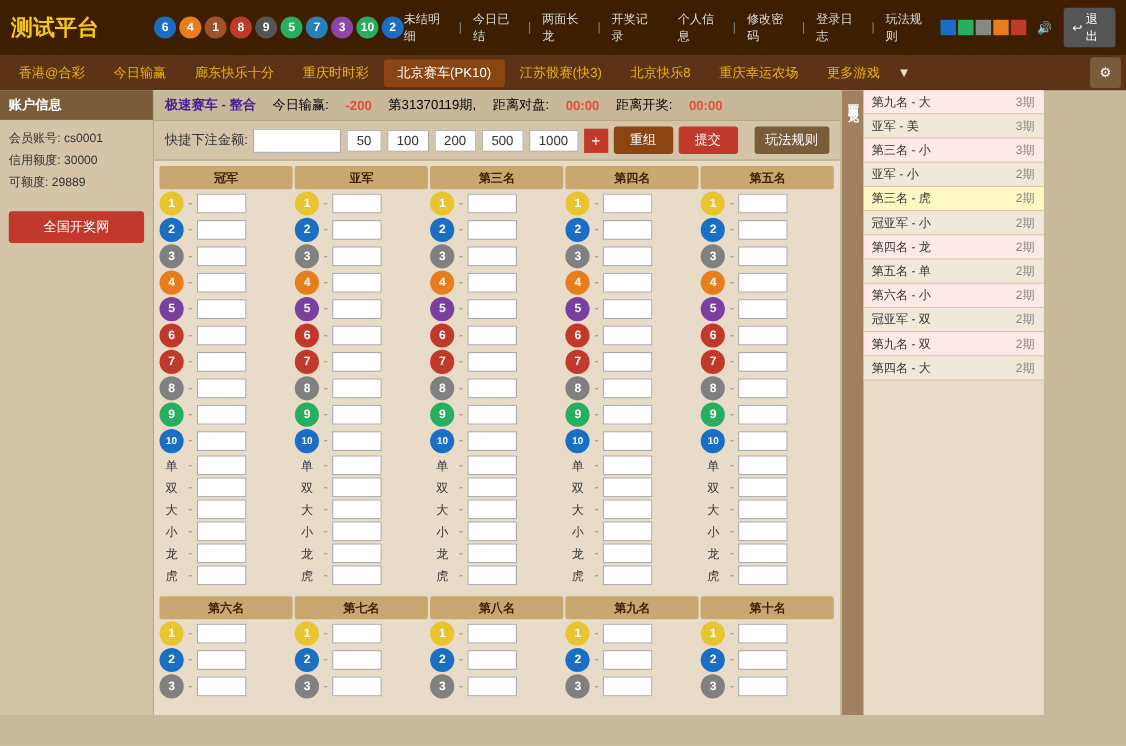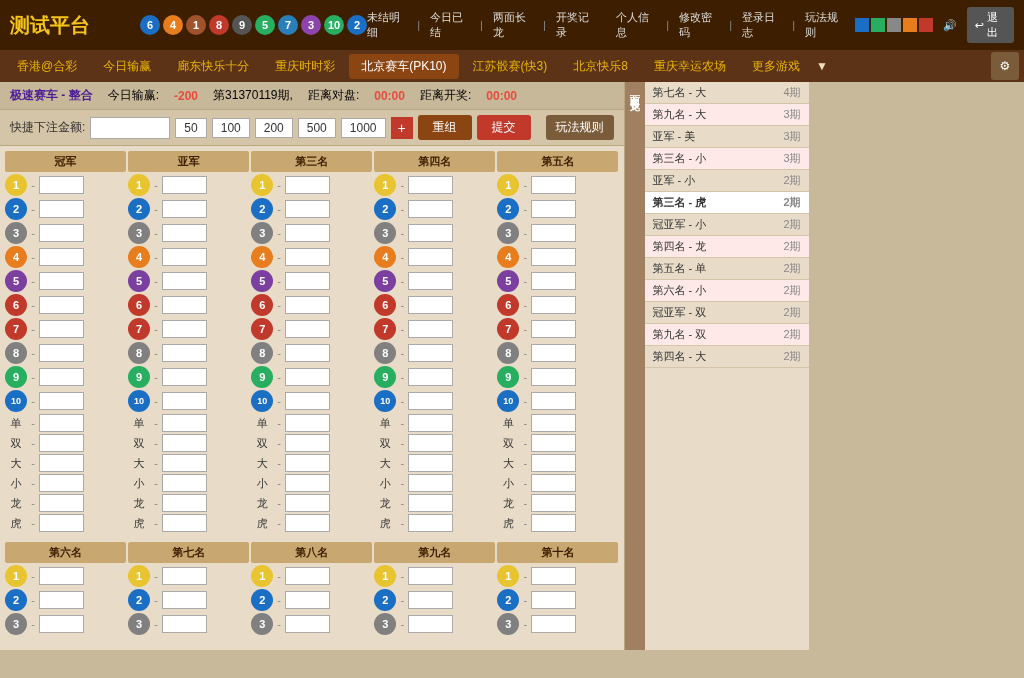--- a/index.html
+++ b/index.html
@@ -169,20 +169,29 @@
     <div class="nav-item">北京快乐8</div>
     <div class="nav-item">重庆幸运农场</div>
     <div class="nav-item">更多游戏</div>
     <span class="nav-arrow">▼</span>
     <div class="nav-gear">⚙</div>
   </div>
 
 
   <div class="main-layout">
 
+    <div class="sidebar">
+      <div class="sidebar-section">账户信息</div>
+      <div class="sidebar-info">
+        <div>会员账号: cs0001</div>
+        <div>信用额度: 30000</div>
+        <div>可额度: 29889</div>
+      </div>
+      <div class="sidebar-btn">全国开奖网</div>
+    </div>
 
     <div class="two-panel">
 
       <div class="content-area">
 
         <div class="info-bar">
           <span class="info-bar-title">极速赛车 - 整合</span>
           <span>今日输赢:</span>
           <span class="info-bar-time">-200</span>
           <span>第31370119期,</span>
@@ -730,41 +739,37 @@
         </div>
       </div>
 
       <div class="right-panel">
         <div style="display:flex; height:100%;">
           <div style="width:20px; background:#a08060; display:flex; flex-direction:column; align-items:center; padding-top:5px;">
             <div style="writing-mode:vertical-rl; color:#fff; font-size:10px; font-weight:bold; letter-spacing:2px;">两面长龙</div>
           </div>
           <div style="flex:1; overflow-y:auto;">
             <div>
-              <div class="right-panel-item">
-                <span class="label">第七名 - 大</span>
-                <span class="period">4期</span>
-              </div>
               <div class="right-panel-item" style="background:#ffe8e8;">
                 <span class="label">第九名 - 大</span>
                 <span class="period">3期</span>
               </div>
               <div class="right-panel-item">
                 <span class="label">亚军 - 美</span>
                 <span class="period">3期</span>
               </div>
               <div class="right-panel-item" style="background:#ffe8e8;">
                 <span class="label">第三名 - 小</span>
                 <span class="period">3期</span>
               </div>
               <div class="right-panel-item">
                 <span class="label">亚军 - 小</span>
                 <span class="period">2期</span>
               </div>
-              <div class="right-panel-item" style="background:#ffffff;font-weight:bold;">
+              <div class="right-panel-item" style="background:#fef9c3;">
                 <span class="label">第三名 - 虎</span>
                 <span class="period">2期</span>
               </div>
               <div class="right-panel-item">
                 <span class="label">冠亚军 - 小</span>
                 <span class="period">2期</span>
               </div>
               <div class="right-panel-item" style="background:#ffe8e8;">
                 <span class="label">第四名 - 龙</span>
                 <span class="period">2期</span>

